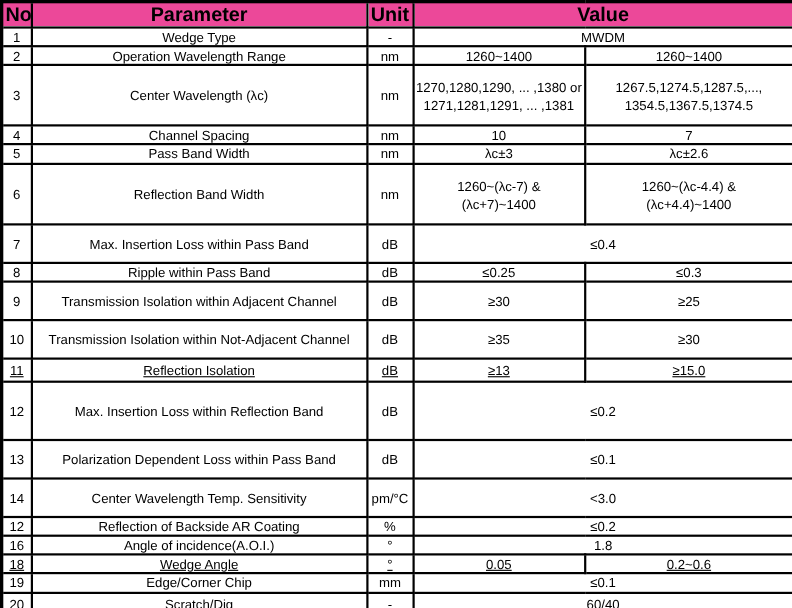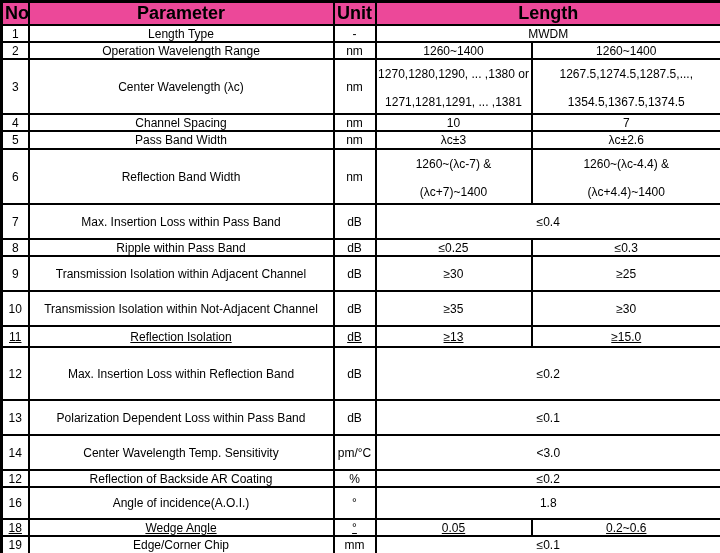--- a/index.html
+++ b/index.html
@@ -27,21 +27,21 @@
     background:#ec4899;
     font-weight:bold;
     font-size:18px;
     height:15px;
   }
   td { font-size:12px; font-weight:400; }
   td.param { white-space:normal; }
   .ml {
     display:flex;
     flex-direction:column;
-    justify-content:space-between;
+    justify-content:center;
     height:44px;
     align-items:center;
   }
   .ml > div { line-height:14px; padding-top:2px; }
 </style>
 </head>
 <body>
 
 <table class="spec">
   <colgroup>
@@ -49,27 +49,27 @@
       <col class="c-param">
       <col class="c-unit">
       <col class="c-val1">
       <col class="c-val2">
   </colgroup>
   <thead>
     <tr>
       <th>No.</th>
       <th>Parameter</th>
       <th>Unit</th>
-      <th colspan="2">Length</th>
+      <th colspan="2">Value</th>
     </tr>
   </thead>
   <tbody id="tbody">
       <tr style="height: 17px;">
         <td>1</td>
-        <td class="param">Length Type</td>
+        <td class="param">Wedge Type</td>
         <td>-</td>
         <td colspan="2">MWDM</td>
       </tr>
       <tr style="height: 17px;">
         <td>2</td>
         <td class="param">Operation Wavelength Range</td>
         <td>nm</td>
         <td>1260~1400</td>
         <td>1260~1400</td>
       </tr>
@@ -172,21 +172,21 @@
         <td class="param">Center Wavelength Temp. Sensitivity</td>
         <td>pm/°C</td>
         <td colspan="2">&lt;3.0</td>
       </tr>
       <tr style="height: 17px;">
         <td>12</td>
         <td class="param">Reflection of Backside AR Coating</td>
         <td>%</td>
         <td colspan="2">≤0.2</td>
       </tr>
-      <tr style="height: 32px; margin-left: 36px;">
+      <tr style="height: 17px; margin-left: 36px;">
         <td>16</td>
         <td class="param">Angle of incidence(A.O.I.)</td>
         <td>°</td>
         <td colspan="2">1.8</td>
       </tr>
       <tr style="height: 17px; text-decoration: underline;">
         <td>18</td>
         <td class="param">Wedge Angle</td>
         <td>°</td>
         <td>0.05</td>

